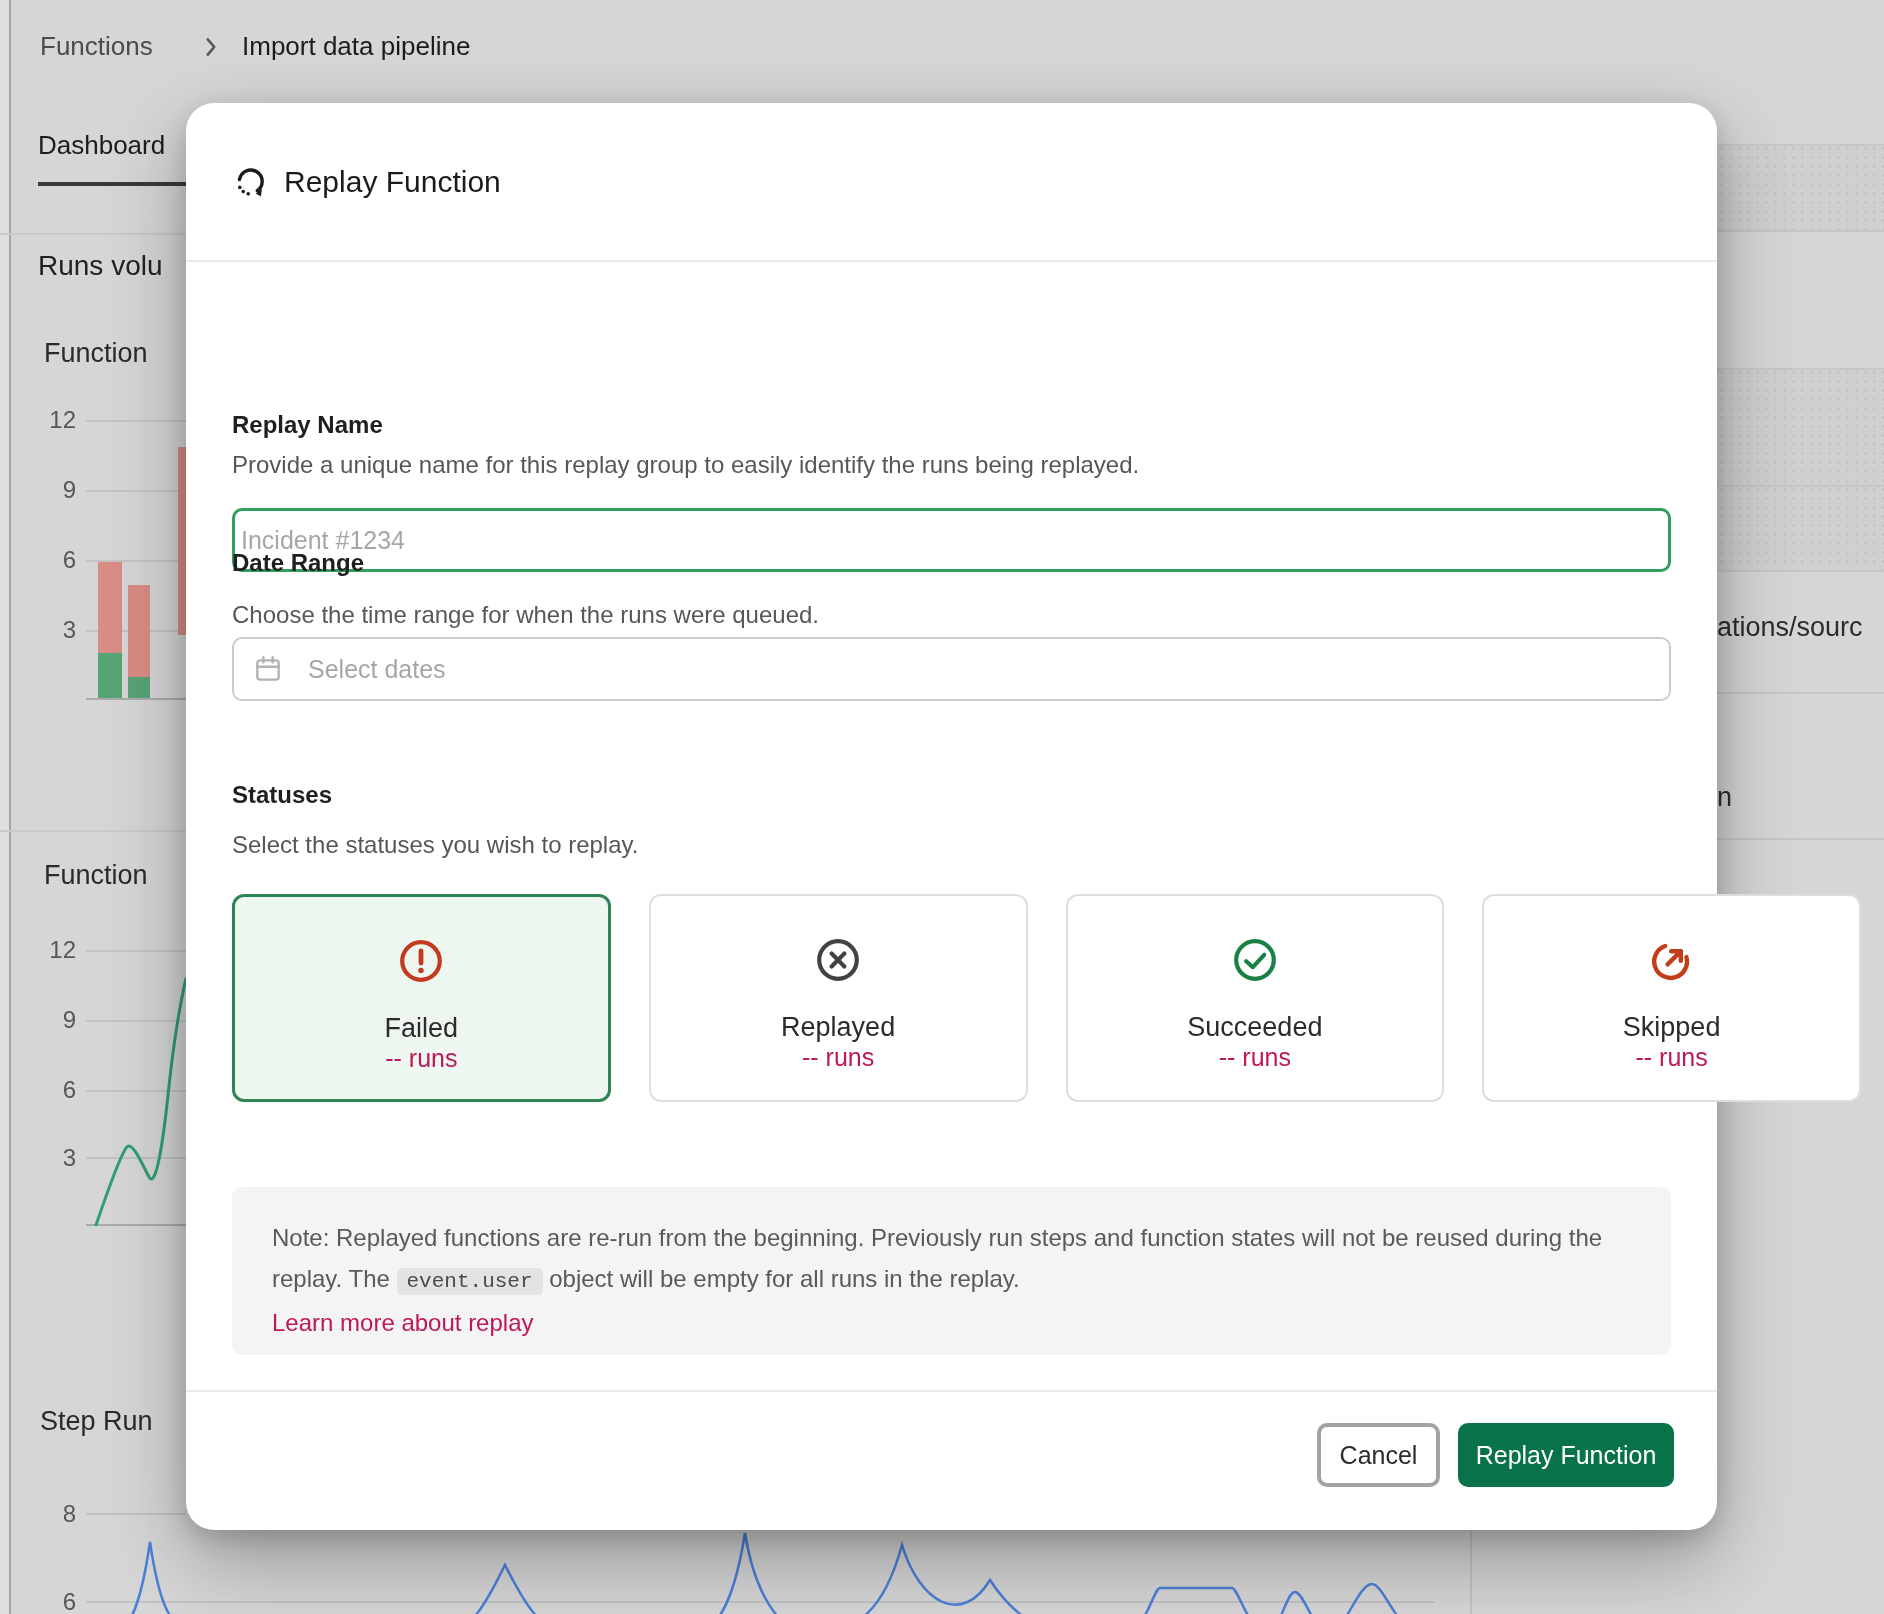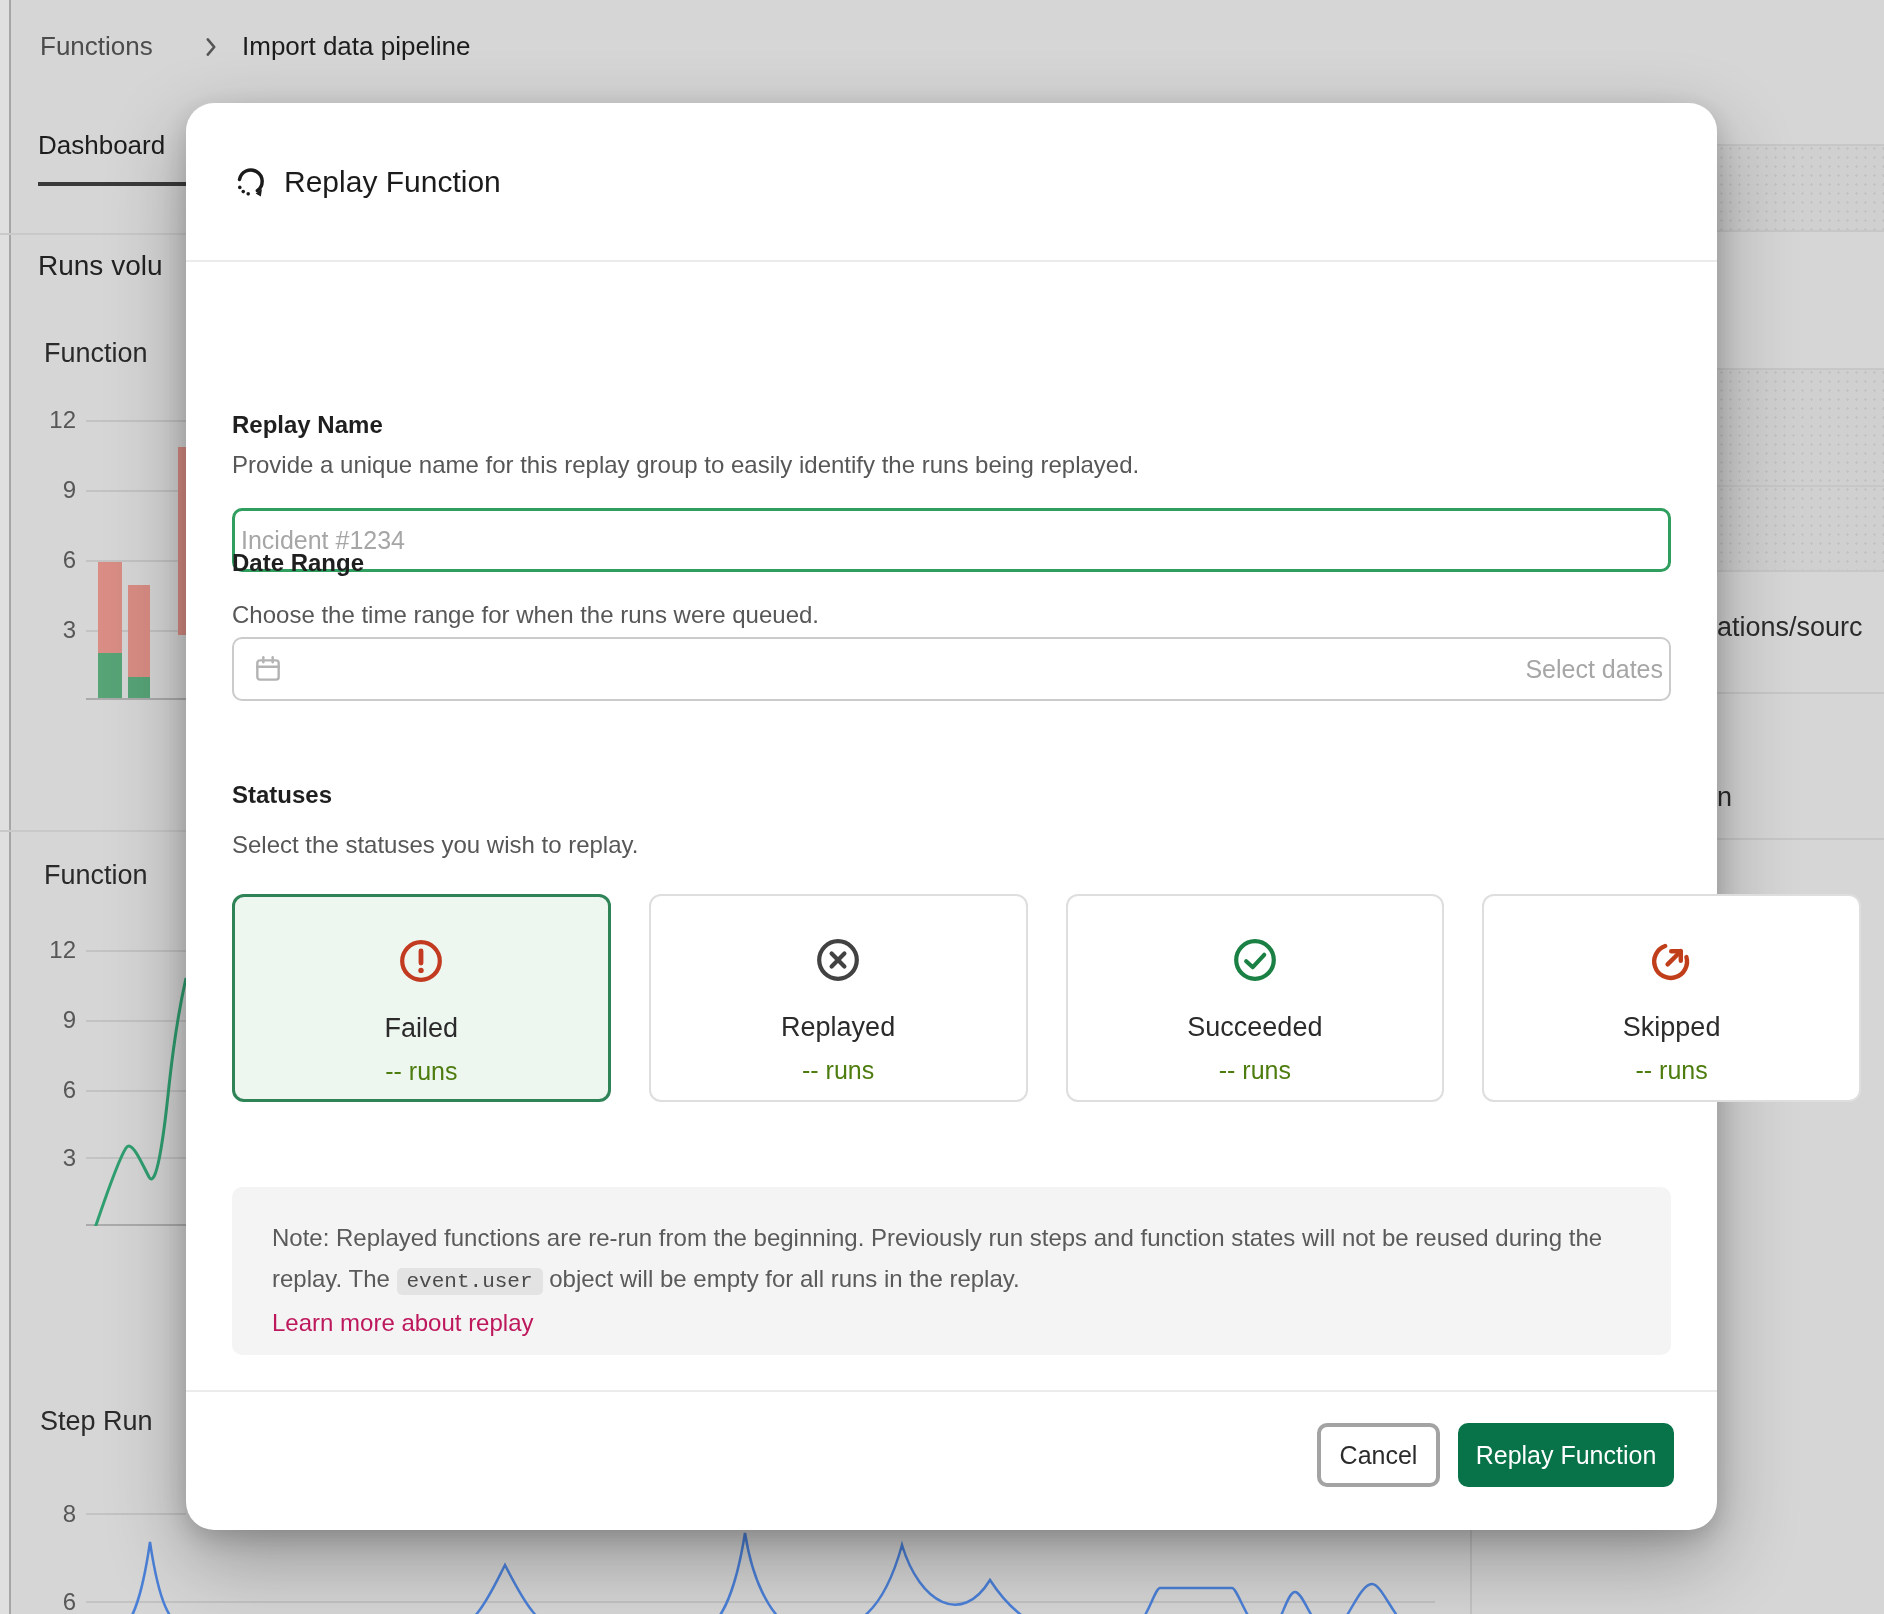--- a/index.html
+++ b/index.html
@@ -39,21 +39,21 @@
   .inp::placeholder{color:#a6a6a6;}
   .inp-focus{border:3px solid #2f9e5e;}
   .inp-plain{border:2px solid #cbcbcb;padding-left:74px;}
   .cal-icon{left:66px;pointer-events:none;}
   .cards{left:46px;top:791px;width:1629px;display:grid;grid-template-columns:repeat(4,1fr);gap:38px;}
   .card{height:208px;border-radius:12px;background:#fff;border:2px solid #dedede;box-sizing:border-box;
     display:flex;flex-direction:column;align-items:center;cursor:pointer;}
   .card.selected{background:#eef6f0;border:3px solid #2e8457;}
   .card .ic{margin-top:40px;height:48px;}
   .card .lbl{margin-top:30px;font-size:27px;color:#2b2b2b;line-height:1;}
-  .card .cnt{margin-top:17px;font-size:25px;color:#4d7c0f;line-height:1;}
+  .card .cnt{margin-top:4px;font-size:25px;color:#be185d;line-height:1;}
   .note{left:46px;top:1084px;width:1439px;height:168px;border-radius:10px;background:#f4f4f4;box-sizing:border-box;
     padding:30px 40px;font-size:24px;color:#5a5a5a;line-height:41px;}
   .code{font-family:"Liberation Mono","DejaVu Sans Mono",monospace;font-size:21px;color:#4a4a4a;
     background:#e3e3e3;border-radius:5px;padding:2px 10px;}
   .note a{color:#be185d;text-decoration:none;}
   .f-div{left:0;top:1287px;width:100%;height:2px;background:#ebebeb;}
   .btn{position:absolute;top:1320px;height:64px;border-radius:10px;font-family:"Liberation Sans",sans-serif;
     font-size:25px;display:flex;align-items:center;justify-content:center;cursor:pointer;box-sizing:border-box;}
   .btn-cancel{left:1131px;width:123px;background:#fff;border:4px solid #a3a3a3;color:#2b2b2b;}
   .btn-primary{left:1272px;width:216px;background:#087349;border:none;color:#fff;font-weight:500;}
@@ -157,21 +157,21 @@
       </span>
       <span class="m-title">Replay Function</span>
     </div>
 
     <div class="m-abs s-label" style="top:308px;">Replay Name</div>
     <div class="m-abs s-desc" style="top:348px;">Provide a unique name for this replay group to easily identify the runs being replayed.</div>
     <input class="m-abs inp inp-focus" style="top: 305px; margin-top: 100px;" type="text" placeholder="Incident #1234">
 
     <div class="m-abs s-label" style="top:446px;">Date Range</div>
     <div class="m-abs s-desc" style="top:498px;">Choose the time range for when the runs were queued.</div>
-    <input class="m-abs inp inp-plain" style="top: 534px; text-align: right;" type="text" placeholder="Select dates">
+    <input class="m-abs inp inp-plain" style="top: 534px;" type="text" placeholder="Select dates">
     <span class="m-abs cal-icon" style="top:550px;">
       <svg width="32" height="32" viewBox="0 0 24 24" fill="none" stroke="#b3b3b3" stroke-width="1.8" stroke-linecap="round">
         <rect x="4" y="5.5" width="16" height="14.5" rx="2"></rect>
         <line x1="8.5" y1="3.2" x2="8.5" y2="7"></line>
           <line x1="15.5" y1="3.2" x2="15.5" y2="7"></line>
         <line x1="4" y1="10.3" x2="20" y2="10.3"></line>
       </svg>
     </span>
 
     <div class="m-abs s-label" style="top:678px;">Statuses</div>

